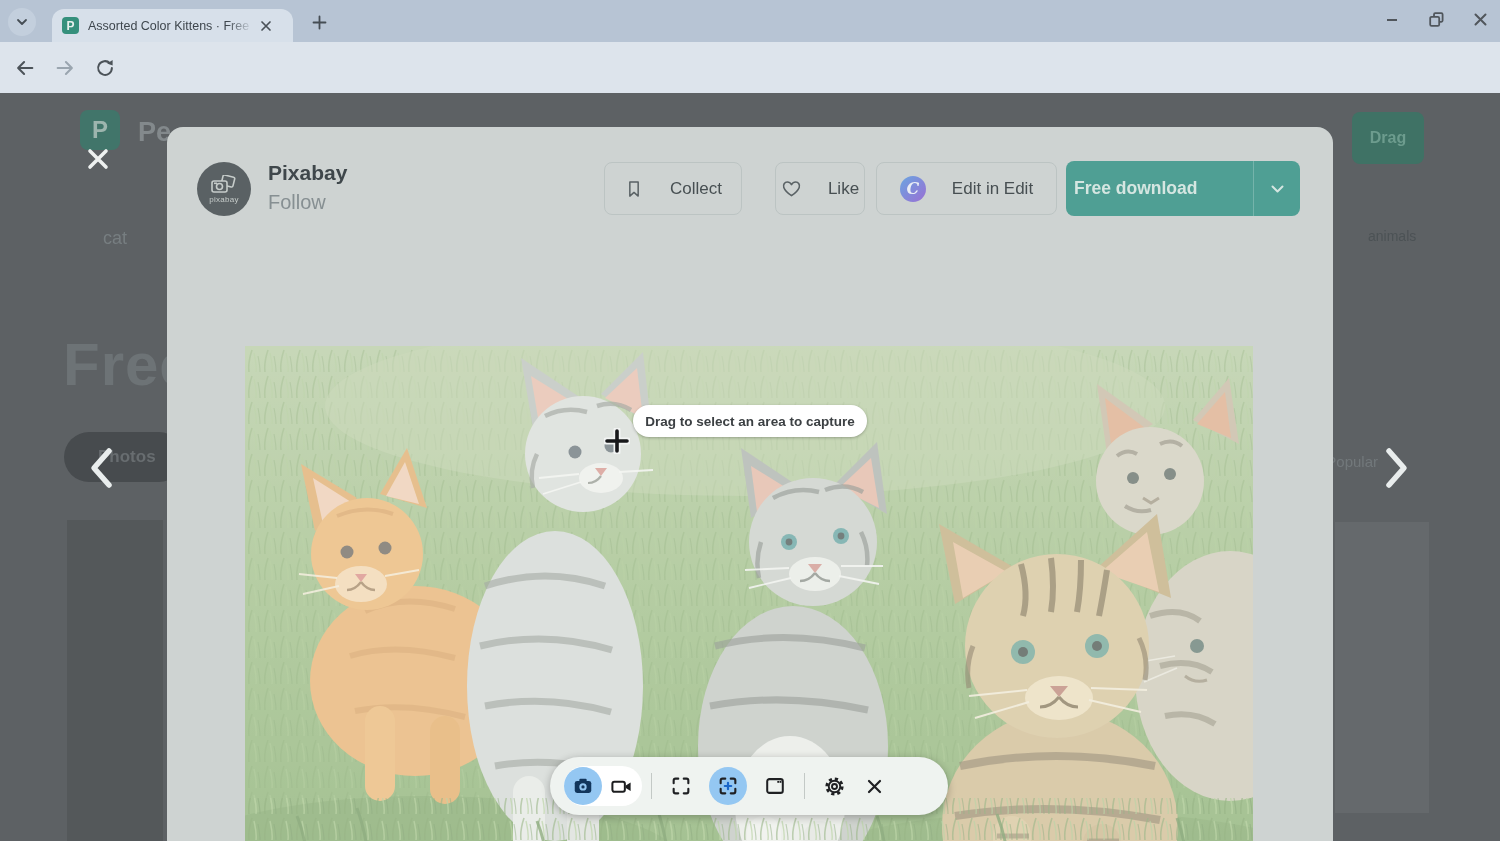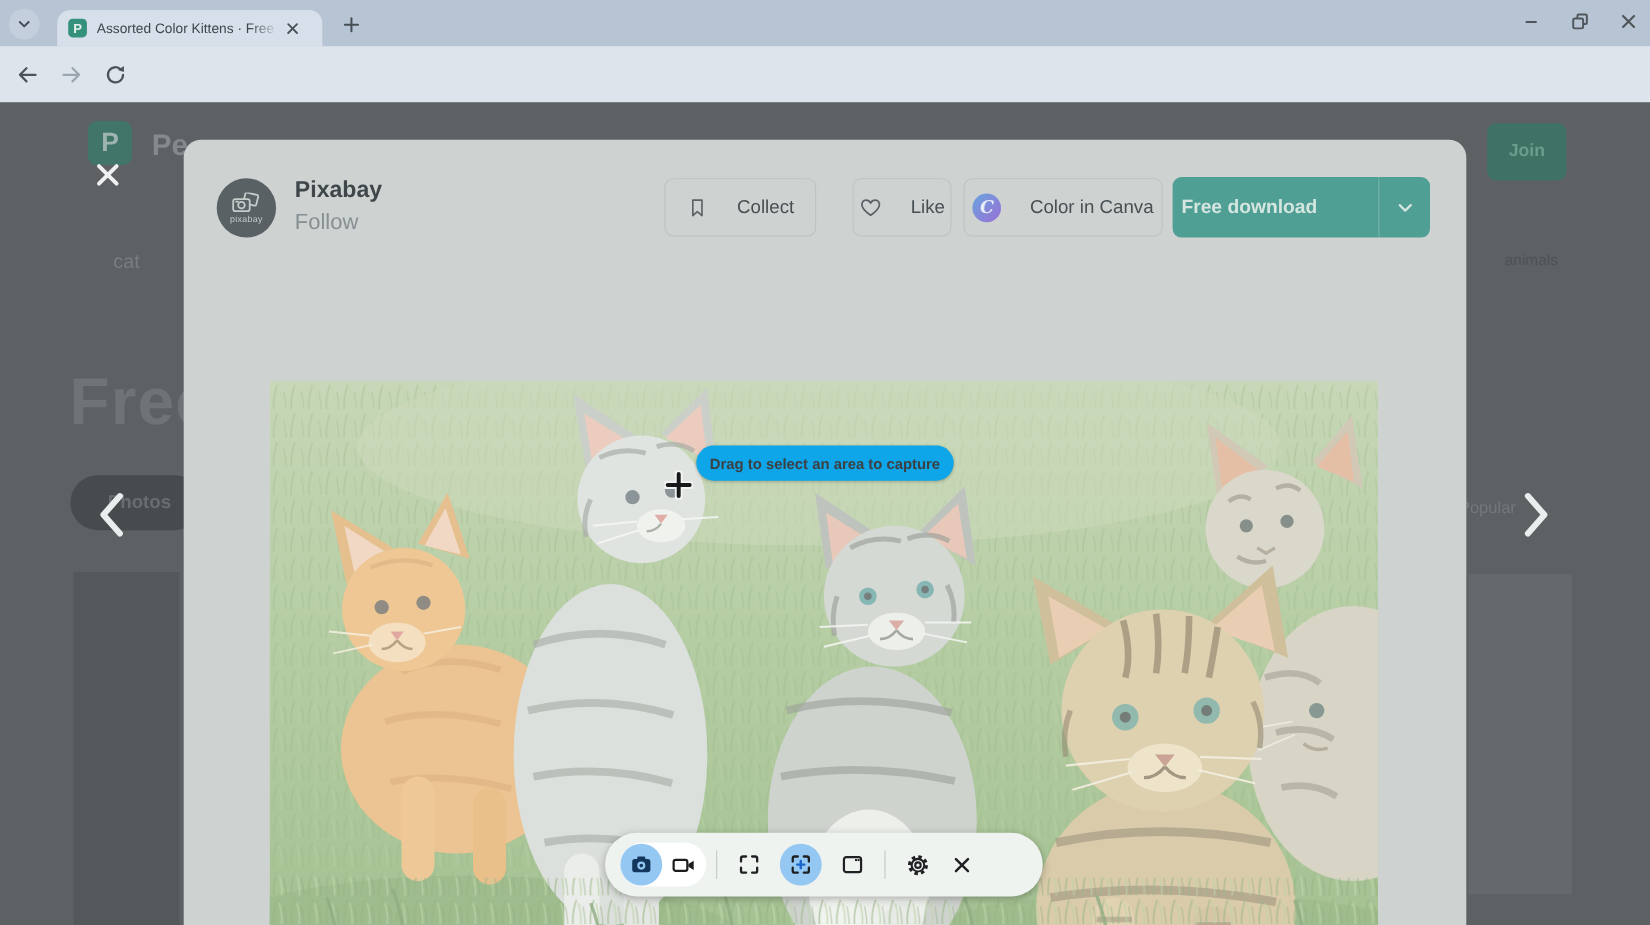--- a/index.html
+++ b/index.html
@@ -62,21 +62,21 @@
   .dl-label { flex:1; padding-left:8px; }
   .dl-divider { width:1px; height:55px; background:rgba(255,255,255,0.22); }
   .dl-caret { width:46px; display:flex; align-items:center; justify-content:center; }
 
   
   .photo { position:absolute; left:78px; top:219px; width:1008px; height:558px; overflow:hidden; }
   .photo svg { display:block; }
   .photo-wash { position:absolute; inset:0; background:rgba(244,248,245,0.40); }
 
   
-  .cap-tooltip { position:absolute; left:633px; top:405px; width:234px; height:32px; background:#0ea5e9; border-radius:16px; z-index:30; display:flex; align-items:center; justify-content:center; font-size:13.5px; font-weight:bold; color:#3c4043; box-shadow:0 1px 3px rgba(0,0,0,.25); }
+  .cap-tooltip { position:absolute; left:633px; top:405px; width:234px; height:32px; background:#ffffff; border-radius:16px; z-index:30; display:flex; align-items:center; justify-content:center; font-size:13.5px; font-weight:bold; color:#3c4043; box-shadow:0 1px 3px rgba(0,0,0,.25); }
   .crosshair { position:absolute; left:604px; top:428px; z-index:30; }
   .cap-bar { position:absolute; left:550px; top:757px; width:398px; height:58px; background:#eff3f0; border-radius:29px; z-index:30; display:flex; align-items:center; padding:0 14px; box-shadow:0 2px 8px rgba(0,0,0,.28); }
   .cap-toggle { width:78px; height:40px; background:#ffffff; border-radius:20px; display:flex; align-items:center; }
   .cap-circle { width:38px; height:38px; border-radius:50%; display:flex; align-items:center; justify-content:center; }
   .circle-blue { background:#94c7f2; }
   .cap-ic { width:40px; height:40px; display:flex; align-items:center; justify-content:center; }
   .cap-div { width:1px; height:26px; background:#c3c9c6; margin:0 9px; }
 
   .t { white-space:nowrap; }
 </style>
@@ -212,21 +212,21 @@
     <div class="bx pexels-logo">
         <span>P</span>
       </div>
     <div class="bx brand-word t">Pe</div>
     <div class="bx search-tag t">cat</div>
     <div class="bx hero t">Free</div>
     <div class="bx photos-pill">
         <span>Photos</span>
       </div>
     <div class="bx join-btn">
-        <span>Join</span>
+        <span>Drag</span>
       </div>
     <div class="bx animals-link t">animals</div>
     <div class="bx popular-link t">Popular</div>
     <div class="bx bcard-left"></div>
     <div class="bx bcard-right"></div>
 
     <div class="modal-close">
       <svg width="26" height="26" viewBox="0 0 26 26">
           <path d="M5 5 L21 21 M21 5 L5 21" stroke="#eef1f0" stroke-width="3.6" stroke-linecap="round"></path>
         </svg>
@@ -265,21 +265,21 @@
         <div class="m-btn btn-like">
           <svg width="21" height="21" viewBox="0 0 24 24">
               <path d="M12 20.2 C 7.6 17.2 4.3 14 3.2 10.8 2.1 7.7 4.1 4.6 7.2 4.6 c 2 0 3.8 1.2 4.8 3 1-1.8 2.8-3 4.8-3 3.1 0 5.1 3.1 4 6.2 -1.1 3.2-4.4 6.4-8.8 9.4 z" fill="none" stroke="#5a6265" stroke-width="1.8" stroke-linejoin="round"></path>
             </svg>
           <span>Like</span>
         </div>
         <div class="m-btn btn-canva">
           <span class="canva-circle">
               <span>C</span>
             </span>
-          <span>Color in Canva</span>
+          <span>Edit in Edit</span>
         </div>
         <div class="btn-download">
           <span class="dl-label t">Free download</span>
           <span class="dl-divider"></span>
           <span class="dl-caret">
             <svg width="13" height="8" viewBox="0 0 13 8">
                 <path d="M1.5 1.5 L6.5 6.5 L11.5 1.5" fill="none" stroke="#d5e6e1" stroke-width="2" stroke-linecap="round" stroke-linejoin="round"></path>
               </svg>
           </span>
         </div>

